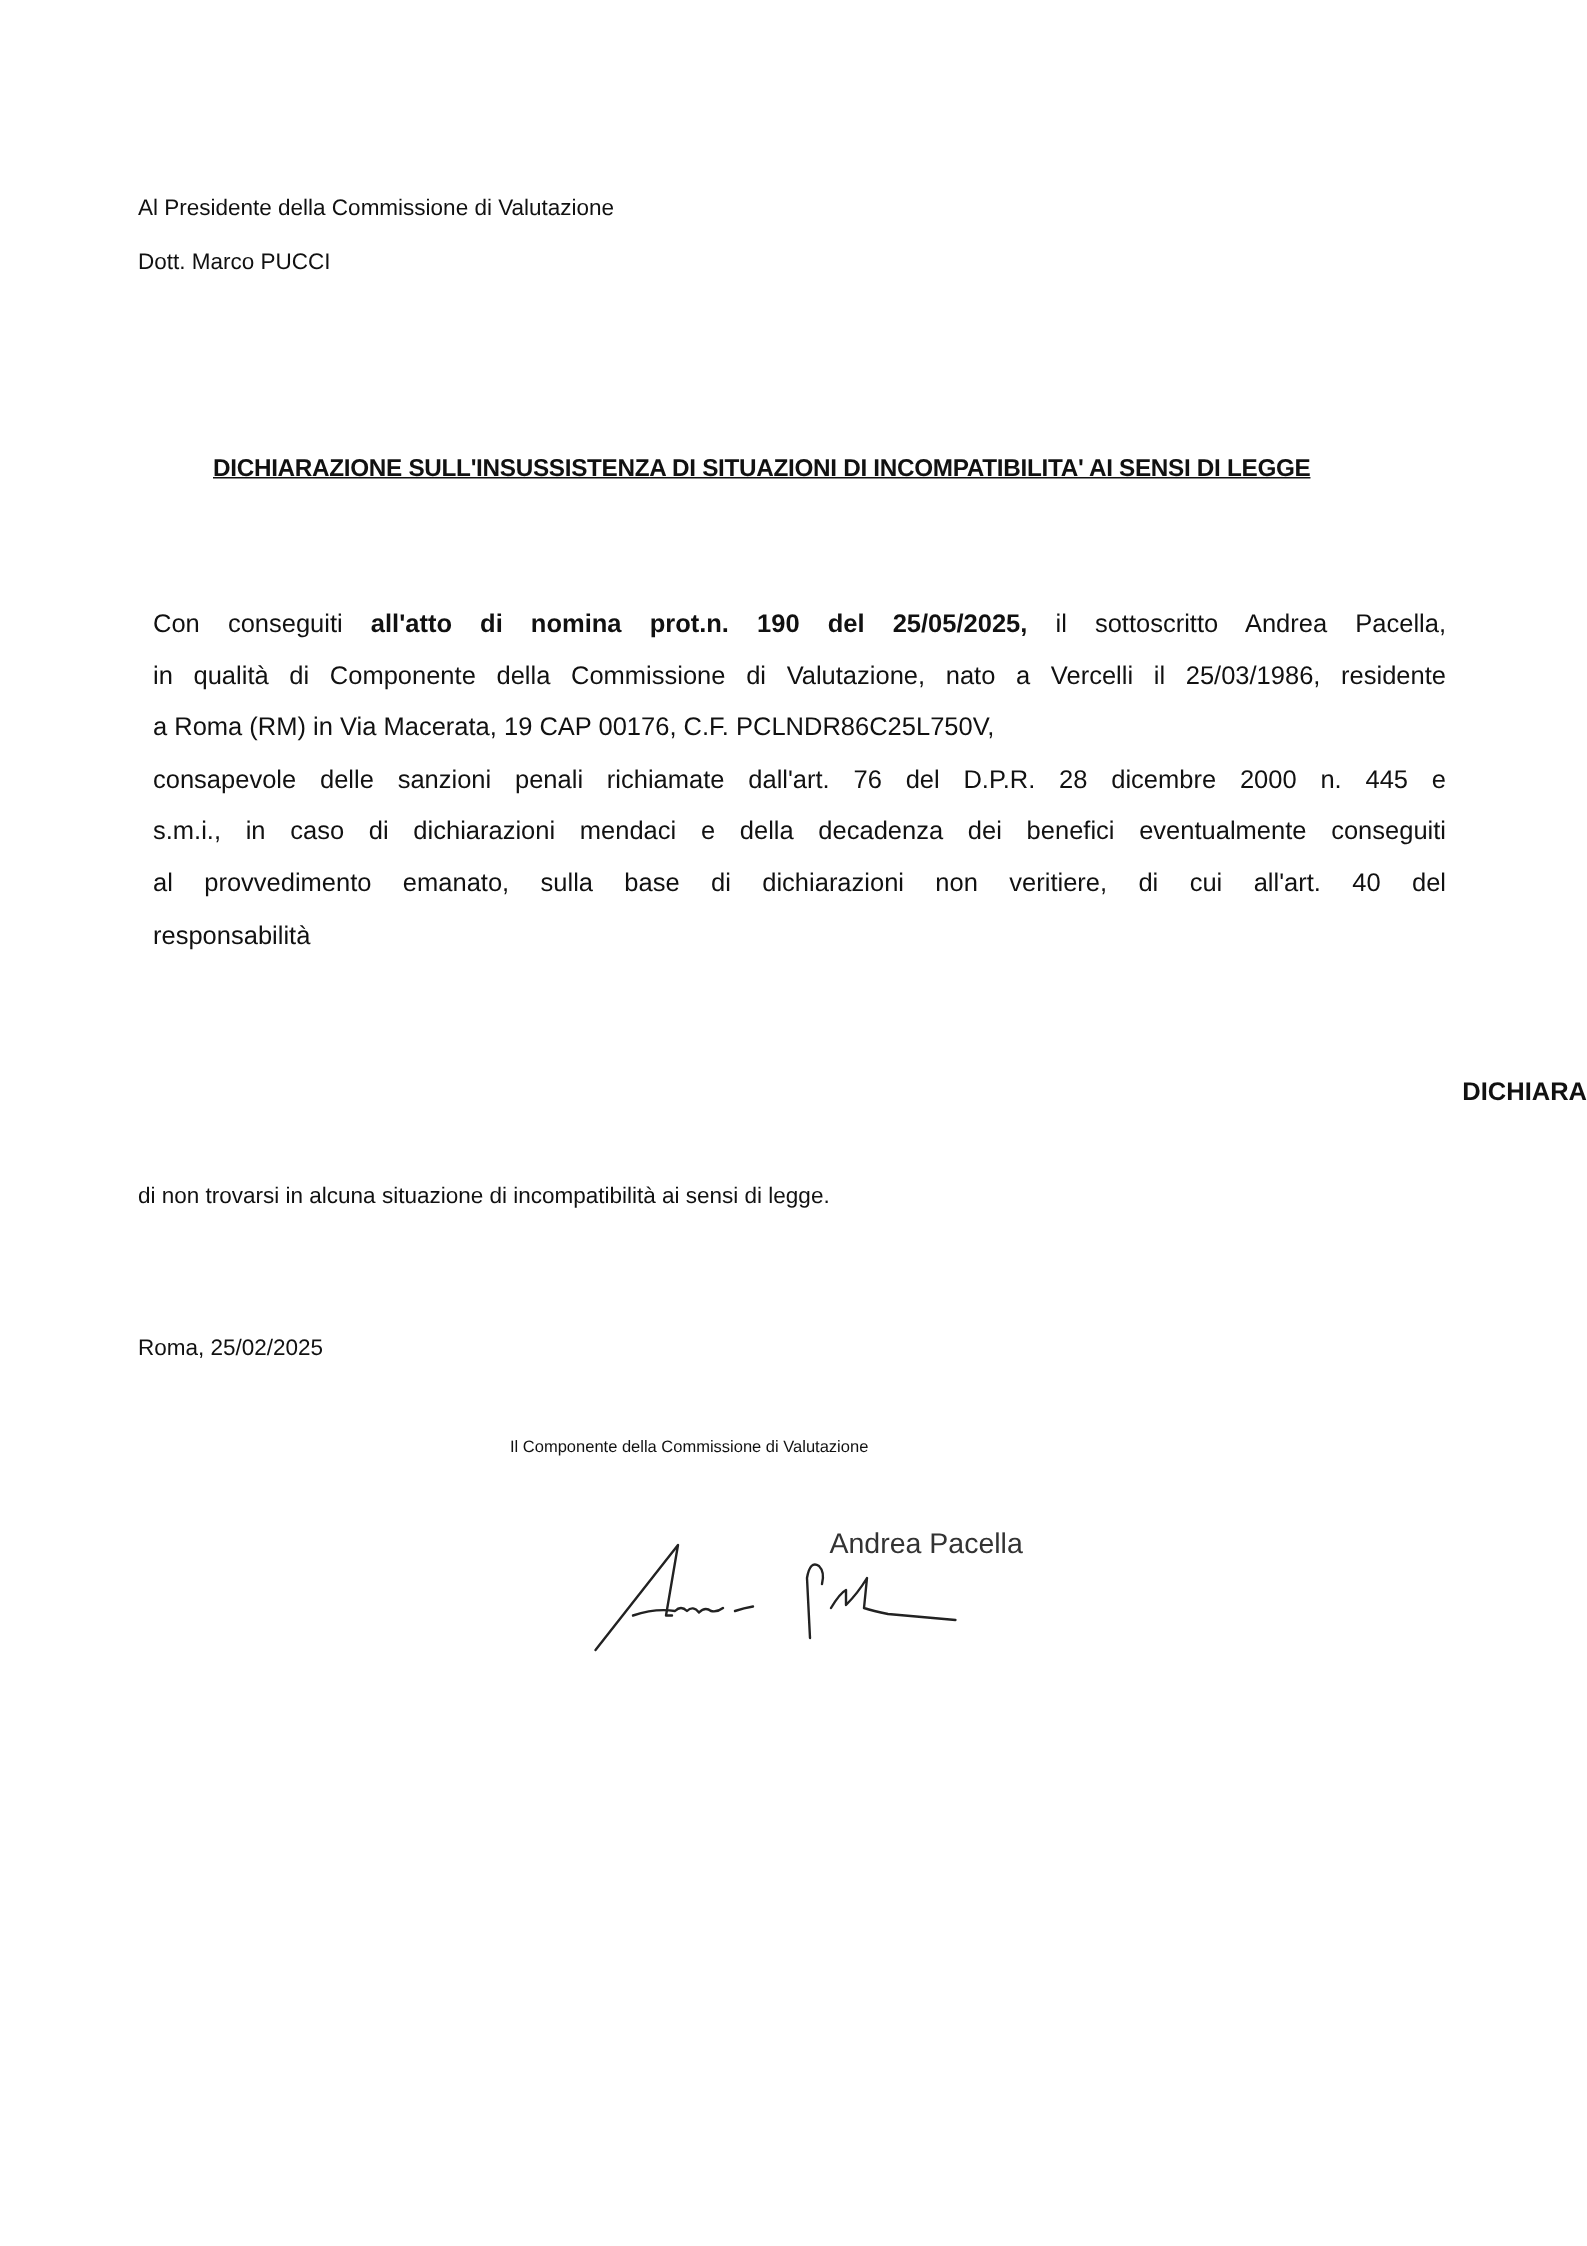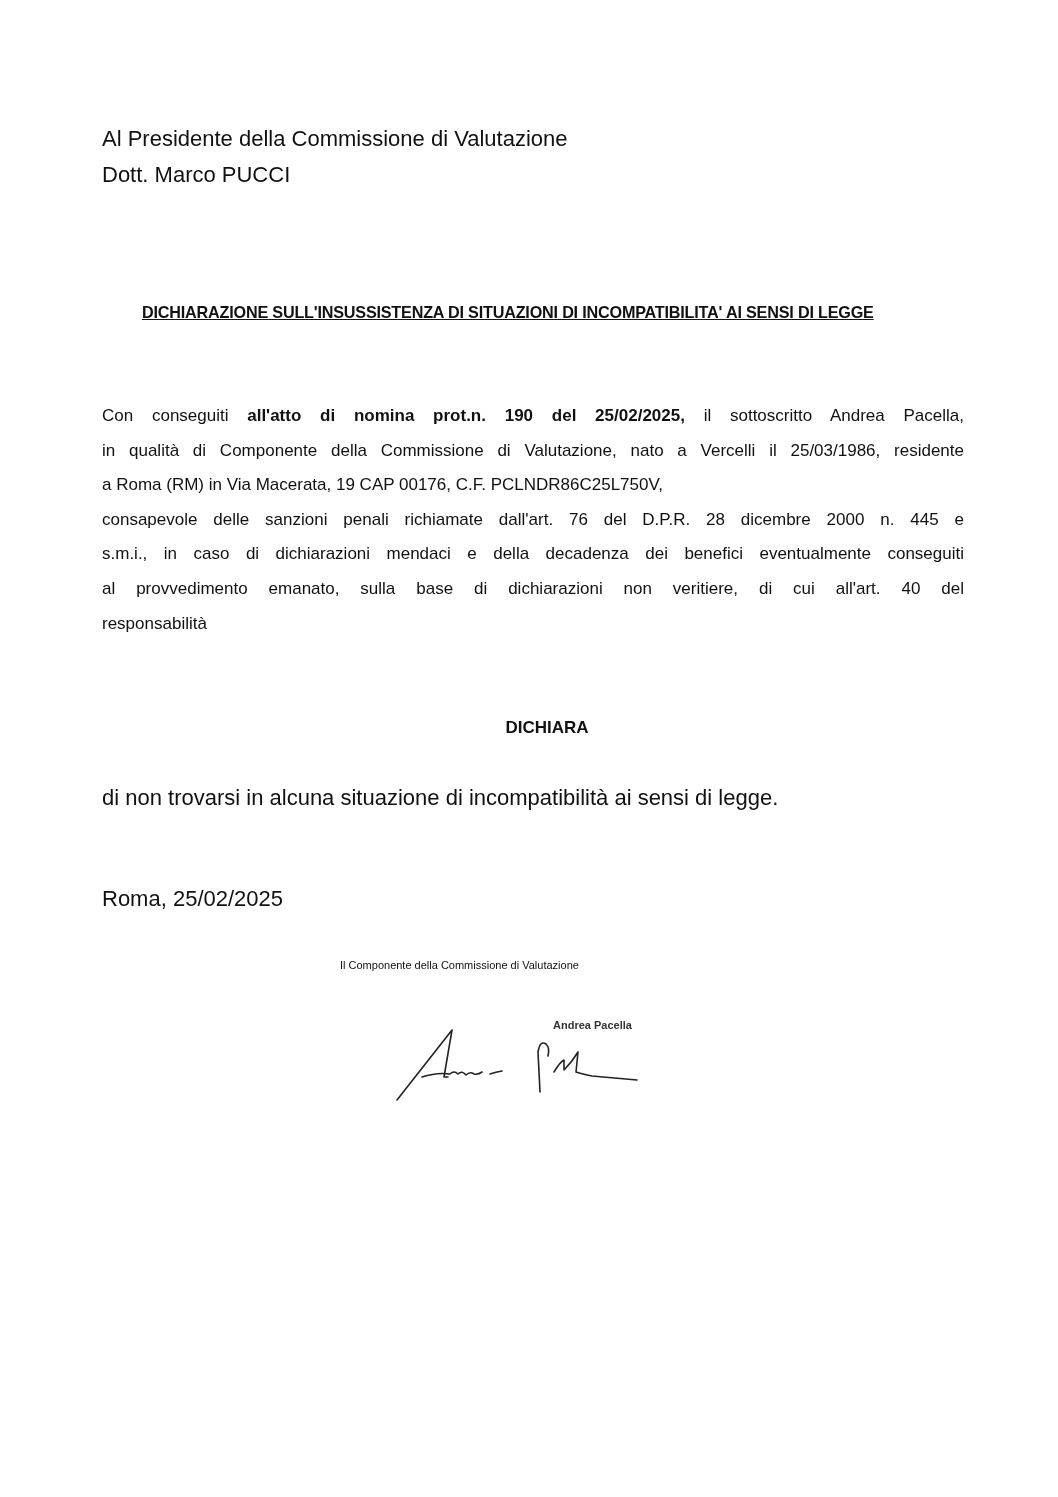--- a/index.html
+++ b/index.html
@@ -1,46 +1,46 @@
 <!DOCTYPE html>
 <html><head>
 <meta charset="utf-8">
 <style>
   html, body { margin: 0; padding: 0; background: #ffffff; }
   body { width: 1058px; height: 1497px; position: relative; overflow: hidden;
          font-family: "Liberation Sans", sans-serif; color: #111; }
-  .t { position: absolute; left: 102px; font-size: 22px; white-space: nowrap; line-height: 20px; }
+  .t { position: absolute; left: 92px; font-size: 15px; white-space: nowrap; line-height: 20px; }
   .addr1 { top: 129px; }
   .addr2 { top: 165px; }
   .title { position: absolute; top: 302px; left: 126px; width: 815px; font-size: 16.2px; font-weight: bold;
            text-decoration: underline; white-space: nowrap; letter-spacing: -0.2px; line-height: 20px; margin-left: 16px; }
   .para { position: absolute; left: 102px; width: 862px; font-size: 17px; line-height: 34.6px;
           text-align: justify; top: 399px; }
   .para .line { display: block; text-align: justify; text-align-last: justify; height: 34.6px; white-space: nowrap; }
   .para .line.last { text-align-last: left; }
-  .declare { position: absolute; top: 718px; left: 0; width: 1058px; text-align: center; font-weight: bold;
+  .declare { position: absolute; top: 718px; left: 0; width: 1058px; text-align: right; font-weight: bold;
              font-size: 17px; padding-left: 36px; box-sizing: border-box; }
   .decl-text { top: 788px; }
   .place { top: 889px; }
   .sig-label { position: absolute; top: 959px; left: 340px; font-size: 11px; white-space: nowrap; }
-  .sig-name { position: absolute; top: 1019px; left: 553px; font-size: 11px; color: #333; white-space: nowrap; font-weight: bold; }
+  .sig-name { position: absolute; top: 1019px; left: 553px; font-size: 19px; color: #333; white-space: nowrap; }
   .sig { position: absolute; left: 392px; top: 1022px; }
 </style>
 </head>
 <body>
 
 <div>
 
   <div class="t addr1">Al Presidente della Commissione di Valutazione</div>
   <div class="t addr2">Dott. Marco PUCCI</div>
 
   <div class="title">DICHIARAZIONE SULL'INSUSSISTENZA DI SITUAZIONI DI INCOMPATIBILITA' AI SENSI DI LEGGE</div>
 
   <div class="para">
-    <span class="line"><span>Con conseguiti </span><b>all'atto di nomina prot.n. 190 del 25/02/2025,</b><span> il sottoscritto Andrea Pacella,</span></span>
+    <span class="line"><span>Con conseguiti </span><b>all'atto di nomina prot.n. 190 del 25/05/2025,</b><span> il sottoscritto Andrea Pacella,</span></span>
     <span class="line">in qualità di Componente della Commissione di Valutazione, nato a Vercelli il 25/03/1986, residente</span>
     <span class="line last">a Roma (RM) in Via Macerata, 19 CAP 00176, C.F. PCLNDR86C25L750V,</span>
     <span class="line">consapevole delle sanzioni penali richiamate dall'art. 76 del D.P.R. 28 dicembre 2000 n. 445 e</span>
     <span class="line">s.m.i., in caso di dichiarazioni mendaci e della decadenza dei benefici eventualmente conseguiti</span>
     <span class="line">al provvedimento emanato, sulla base di dichiarazioni non veritiere, di cui all'art. 40 del</span>
     <span class="line last">responsabilità</span>
   </div>
 
   <div class="declare">DICHIARA</div>
   <div class="t decl-text">di non trovarsi in alcuna situazione di incompatibilità ai sensi di legge.</div>

